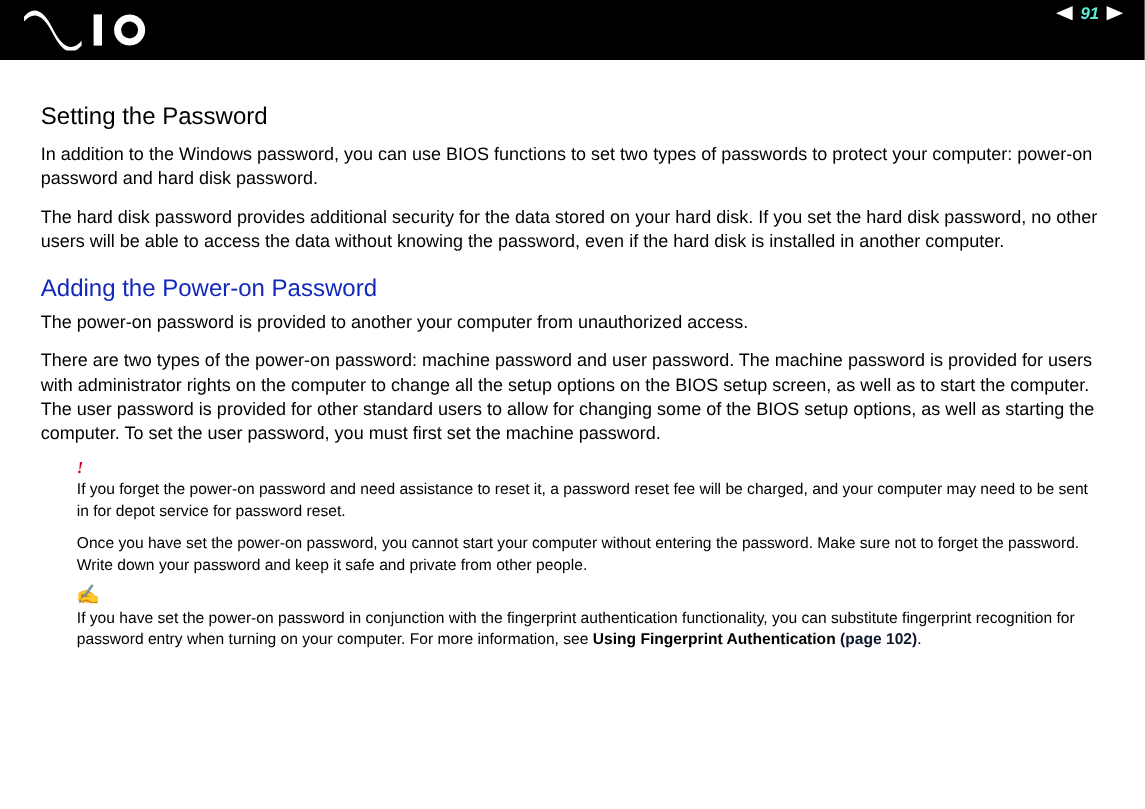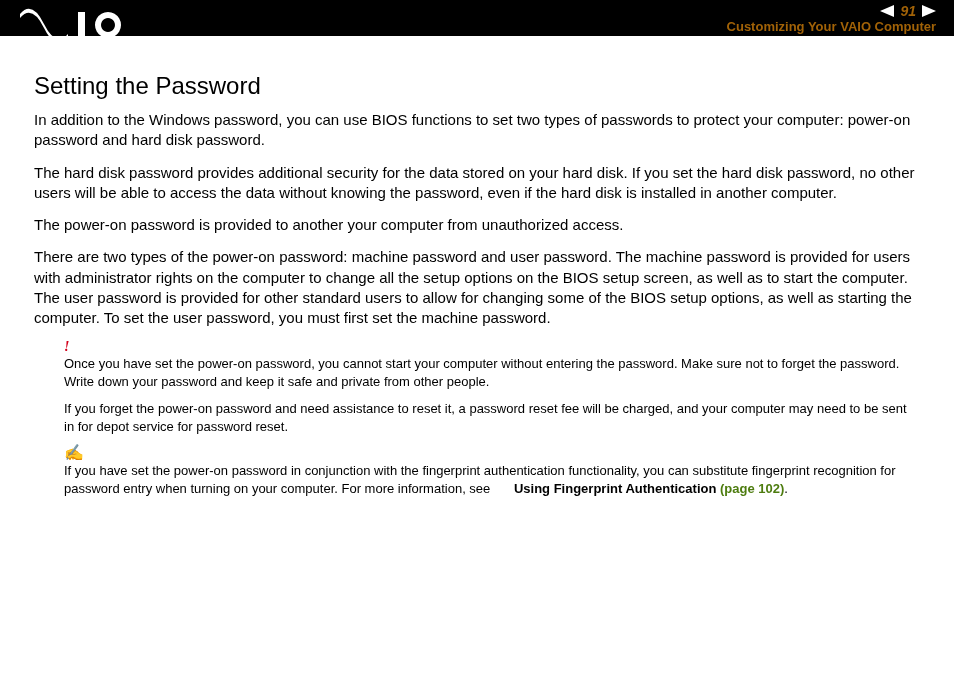--- a/index.html
+++ b/index.html
@@ -7,22 +7,22 @@
     padding: 0;
     width: 954px;
     height: 674px;
     background: #fff;
     font-family: Arial, Helvetica, sans-serif;
     color: #000;
     overflow: hidden;
   }
   .header {
     background: #000;
-    color: #a16207;
-    height: 36px;
+    color: #5eead4;
+    height: 50px;
     position: relative;
   }
   .logo {
     position: absolute;
     left: 18px;
     top: 6px;
   }
   .logo svg { display:block; }
   .page-nav {
     position: absolute;
@@ -47,21 +47,21 @@
   }
   .breadcrumb {
     font-weight: bold;
     font-size: 13px;
     margin-top: 2px;
   }
   .content {
     padding: 28px 34px 10px 34px;
   }
   h1 {
-    font-size: 24px;
+    font-size: 20px;
     font-weight: 400;
     margin: 8px 0 10px 0;
   }
   h2 {
     font-size: 20px;
     font-weight: 400;
     color: #1128bd;
     margin: 18px 0 6px 0;
   }
   p {
@@ -80,24 +80,24 @@
   }
   .warn-icon { color: #d3001b; font-family: "Times New Roman", serif; font-style: italic; }
   .tip-icon { color: #0b8a33; font-family: cursive, "Segoe Script", "Comic Sans MS"; font-size: 16px; }
   .note-block p {
     font-size: 13px;
     line-height: 1.35;
     margin: 0 0 10px 0;
   }
   .link-ref {
     font-weight: bold;
-    color: #4d7c0f;
+    color: #0f172a;
     cursor: pointer;
   }
-  .strong { font-weight: bold; margin-left: 20px; }
+  .strong { font-weight: bold; }
 </style>
 </head>
 <body>
 
 <div class="header">
   <div class="logo">
     <svg width="120" height="36" viewBox="0 0 120 36">
       <g fill="#fff">
 
         <path d="M2 8 Q 14 -6 26 18 Q 38 42 50 28 L50 32 Q 38 46 26 22 Q 14 -2 2 12 Z"></path>
@@ -115,36 +115,36 @@
             <polygon points="14,0 14,12 0,6" fill="#fff"></polygon>
           </svg>
       </span>
       <span class="page-num">91</span>
       <span class="nav-arrow">
         <svg width="14" height="12" viewBox="0 0 14 12">
             <polygon points="0,0 0,12 14,6" fill="#fff"></polygon>
           </svg>
       </span>
     </div>
-    <div class="breadcrumb">Customizing Your VAIO Computer</div>
   </div>
 </div>
 
 <div class="content">
   <h1>Setting the Password</h1>
   <p>In addition to the Windows password, you can use BIOS functions to set two types of passwords to protect your computer: power-on password and hard disk password.</p>
   <p>The hard disk password provides additional security for the data stored on your hard disk. If you set the hard disk password, no other users will be able to access the data without knowing the password, even if the hard disk is installed in another computer.</p>
 
+  <h2>Adding the Power-on Password</h2>
   <p>The power-on password is provided to another your computer from unauthorized access.</p>
   <p>There are two types of the power-on password: machine password and user password. The machine password is provided for users with administrator rights on the computer to change all the setup options on the BIOS setup screen, as well as to start the computer. The user password is provided for other standard users to allow for changing some of the BIOS setup options, as well as starting the computer. To set the user password, you must first set the machine password.</p>
 
   <div class="note-block">
     <div class="note-icon warn-icon">!</div>
+    <p>If you forget the power-on password and need assistance to reset it, a password reset fee will be charged, and your computer may need to be sent in for depot service for password reset.</p>
     <p>Once you have set the power-on password, you cannot start your computer without entering the password. Make sure not to forget the password. Write down your password and keep it safe and private from other people.</p>
-    <p>If you forget the power-on password and need assistance to reset it, a password reset fee will be charged, and your computer may need to be sent in for depot service for password reset.</p>
   </div>
 
   <div class="note-block">
     <div class="note-icon tip-icon">✍</div>
     <p>
       <span>If you have set the power-on password in conjunction with the fingerprint authentication functionality, you can substitute fingerprint recognition for password entry when turning on your computer. For more information, see </span><span class="strong">Using Fingerprint Authentication </span><span class="link-ref">(page 102)</span><span>.</span>
     </p>
   </div>
 </div>
 

